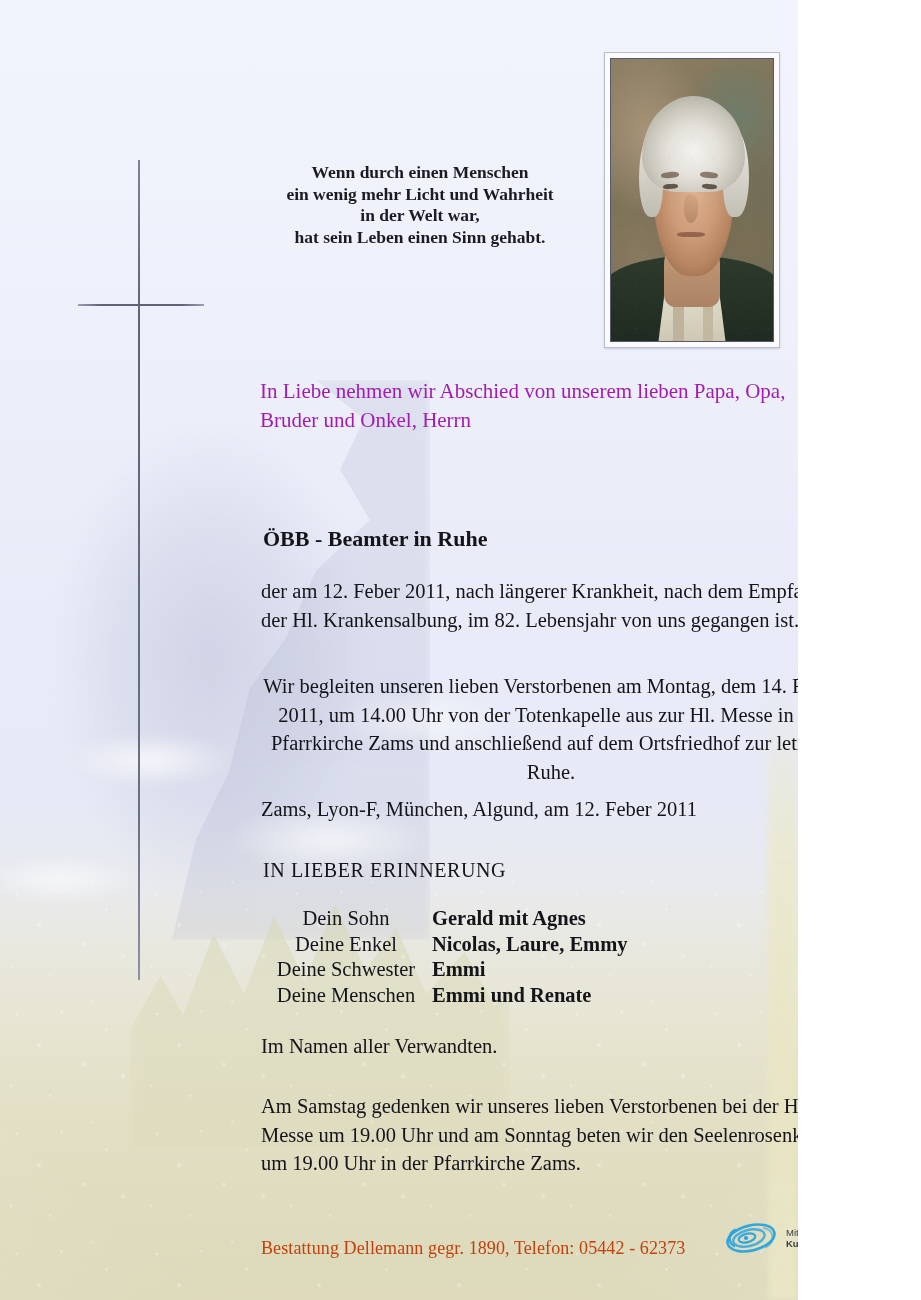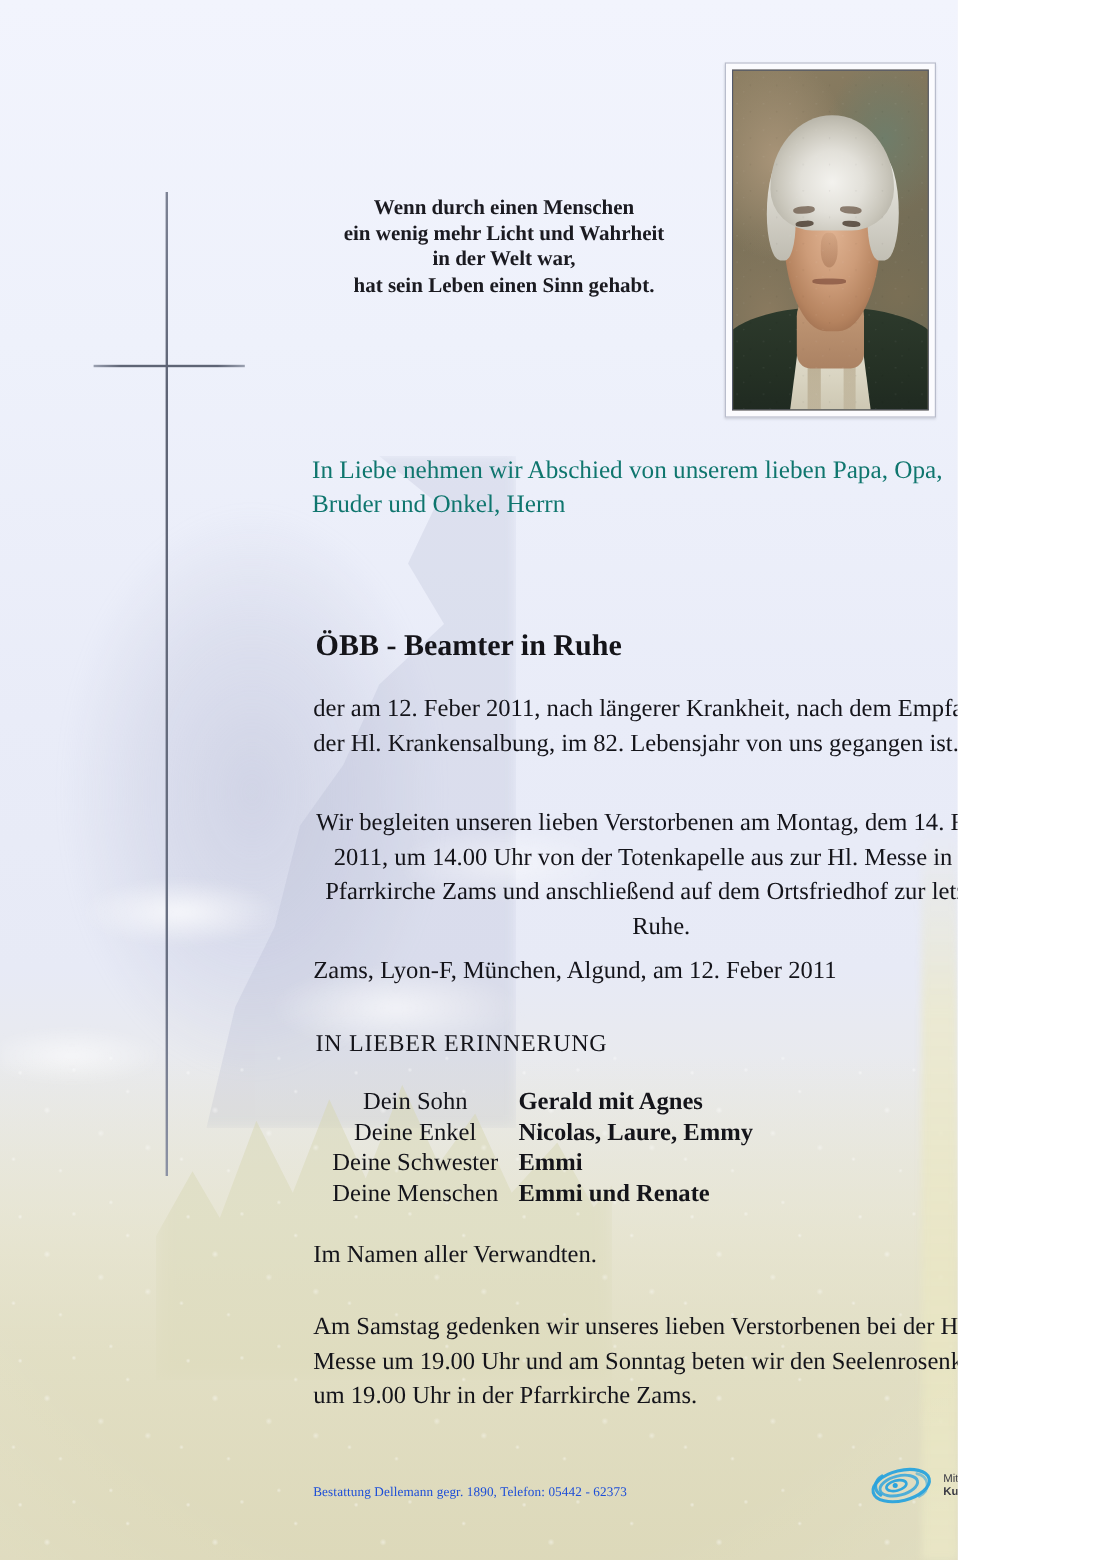--- a/index.html
+++ b/index.html
@@ -333,36 +333,36 @@
   }
   .poem div { white-space: nowrap; }
 
   .intro {
     position: absolute;
     left: 260px;
     top: 377px;
     width: 575px;
     font-size: 21px;
     line-height: 29px;
-    color: #0f766e;
+    color: #a21caf;
   }
   .name {
     position: absolute;
     left: 262px;
     top: 462px;
     font-size: 50px;
     line-height: 58px;
     letter-spacing: 0.4px;
     color: #0f0f14;
   }
   .role {
     position: absolute;
     left: 263px;
     top: 525px;
-    font-size: 25px;
+    font-size: 22px;
     line-height: 28px;
     font-weight: bold;
     color: #141419;
   }
   .para {
     position: absolute;
     left: 261px;
     width: 580px;
     font-size: 20.5px;
     line-height: 28.5px;
@@ -392,23 +392,23 @@
     color: #14141a;
   }
   .family-row { display: flex; text-align: center; }
   .family-rel { width: 172px; }
   .family-names { font-weight: bold; }
 
   .footer-text {
     position: absolute;
     left: 261px;
     top: 1238px;
-    font-size: 11px;
+    font-size: 18px;
     letter-spacing: 0.1px;
-    color: #1d4ed8;
+    color: #c2410c;
   }
 
   
   .member-logo {
     position: absolute;
     left: 724px;
     top: 1214px;
     width: 170px;
     height: 48px;
     display: flex;

